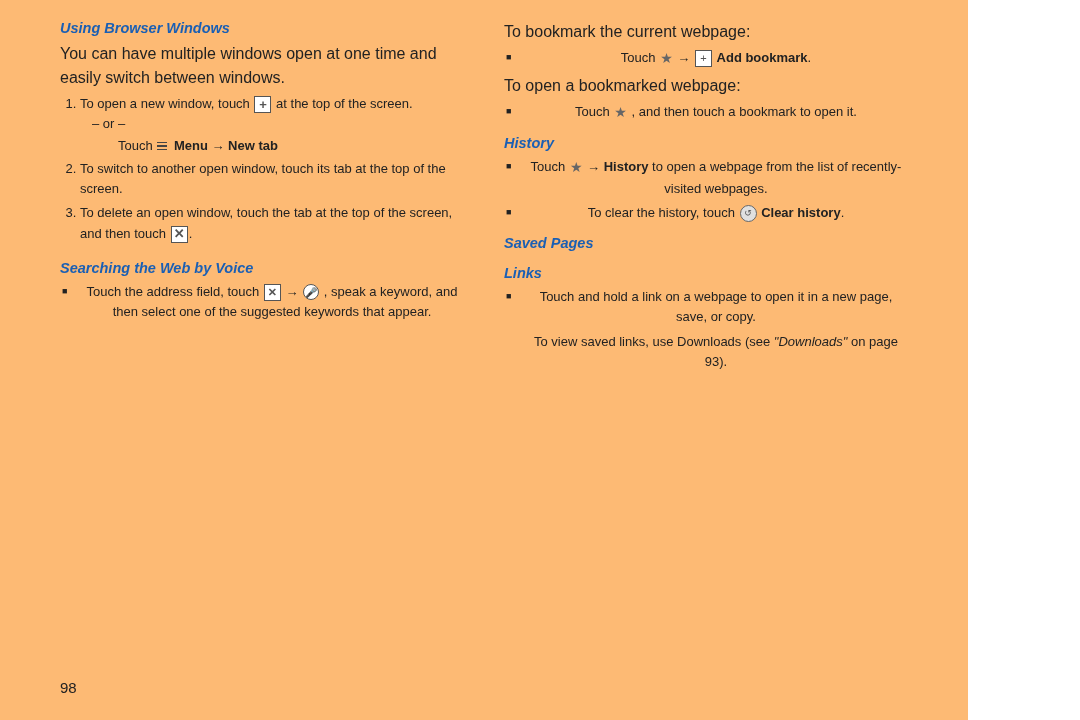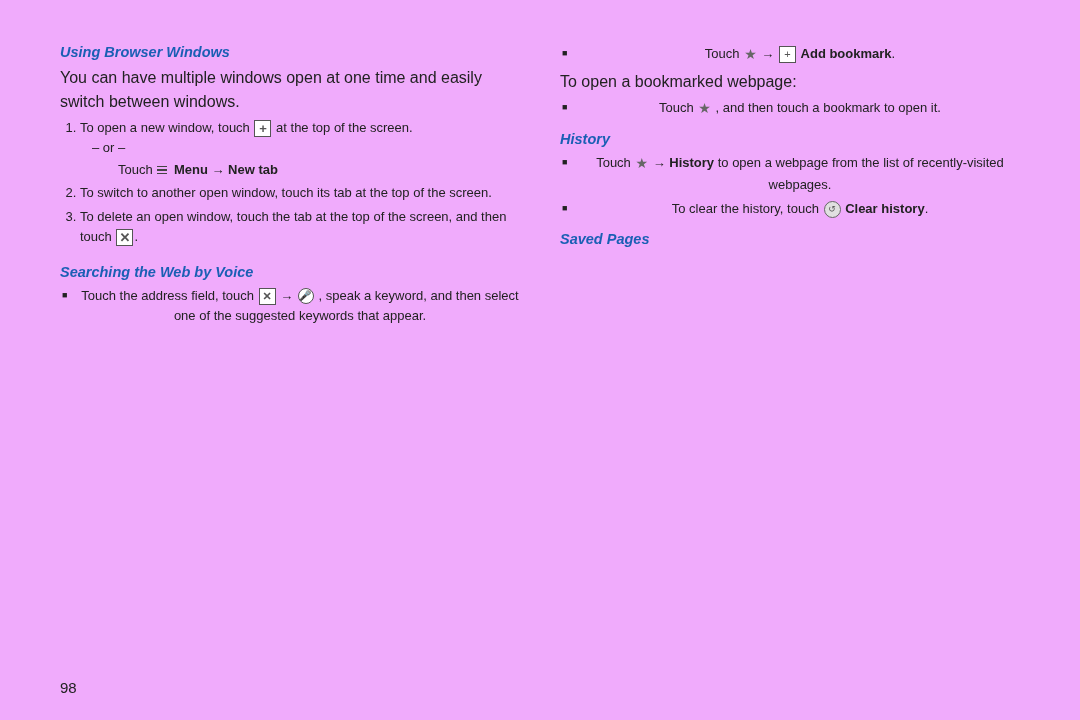--- a/index.html
+++ b/index.html
@@ -9,24 +9,24 @@
       font-family: 'Arial', sans-serif;
       font-size: 13.5px;
       color: #222;
       width: 1080px;
       height: 720px;
       overflow: hidden;
       position: relative;
     }
 
     .page {
-      width: 1080px;
+      width: 968px;
       height: 720px;
-      background: #f0abfc;
-      padding: 44px 60px 32px 60px;
+      background: #fdba74;
+      padding: 20px 60px 32px 60px;
       display: flex;
       flex-direction: column;
     }
 
     .two-col {
       display: flex;
       flex-direction: row;
       gap: 40px;
       flex: 1;
     }
@@ -277,20 +277,21 @@
             , speak a keyword, and then select one of the suggested keywords that appear.
           </li>
         </ul>
       </div>
 
     </div>
 
     <div class="col">
 
       <div>
+        <p class="subsection-p">To bookmark the current webpage:</p>
         <ul class="bullet-list">
           <li>
             Touch
             <span class="icon-star">★</span>
             →
             <span class="icon-add-bk">+</span>
             <span class="bold">Add bookmark</span>.
           </li>
         </ul>
         <p class="subsection-p">To open a bookmarked webpage:</p>
@@ -317,18 +318,29 @@
             <span class="icon-clear-hist">↺</span>
             <span class="bold">Clear history</span>.
           </li>
         </ul>
       </div>
 
       <div style="margin-top:8px;">
         <div class="section-title">Saved Pages</div>
       </div>
 
+      <div style="margin-top:8px;">
+        <div class="section-title">Links</div>
+        <ul class="bullet-list">
+          <li>
+            Touch and hold a link on a webpage to open it in a new page, save, or copy.
+            <div style="margin-top:4px; padding-left:0;">
+              To view saved links, use Downloads (see <span class="italic">"Downloads"</span> on page 93).
+            </div>
+          </li>
+        </ul>
+      </div>
 
     </div>
   </div>
 
   <div class="page-number">98</div>
 </div>
 
 </body></html>

